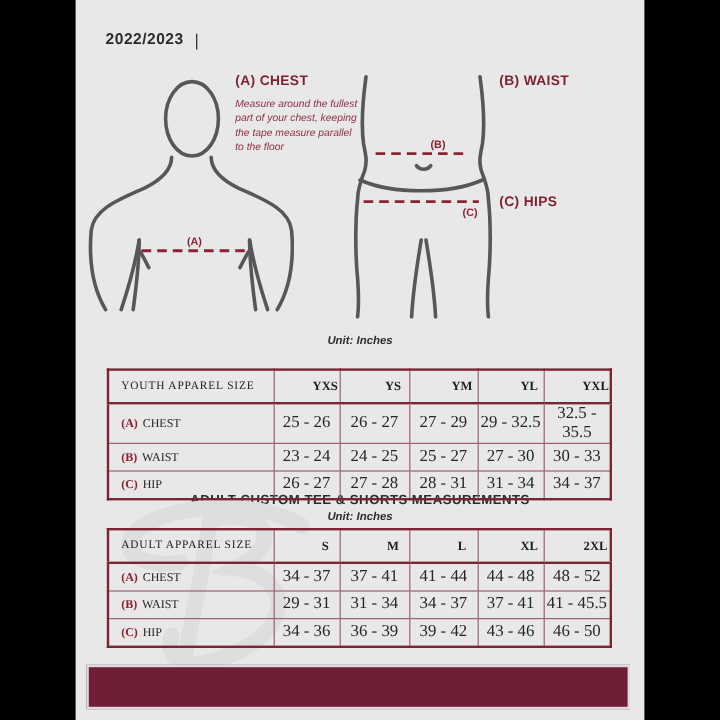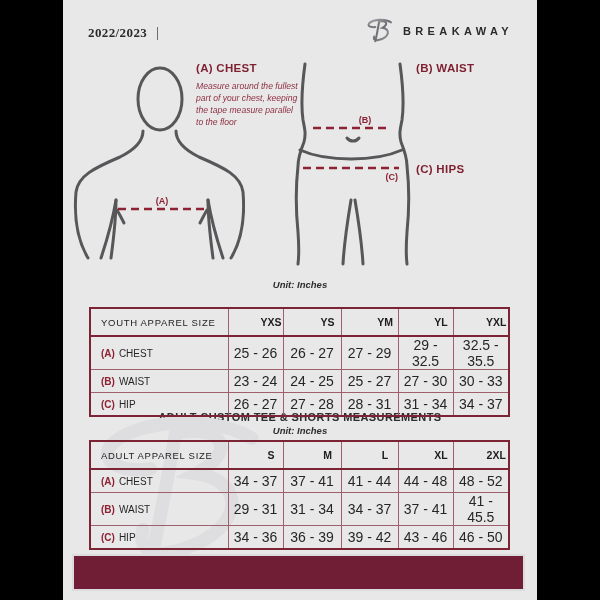--- a/index.html
+++ b/index.html
@@ -6,22 +6,22 @@
   body{
     width:600px;height:600px;position:relative;background:#000;
     font-family:"Liberation Sans",sans-serif;overflow:hidden;
   }
   .letterbox{position:absolute;top:0;height:600px;background:#000;}
   .letterbox.left{left:0;width:63px;}
   .letterbox.right{left:537px;width:63px;}
   .page{position:absolute;left:63px;top:0;width:474px;height:600px;background:#e8e8e9;overflow:hidden;}
 
   
-  .hdr-left{position:absolute;left:25px;top:25px;display:flex;align-items:flex-end;gap:9px;
-    font-weight:bold;font-size:13px;letter-spacing:.4px;color:#2b2b2c;white-space:nowrap;font-family:Liberation Serif, serif;}
+  .hdr-left{position:absolute;left:25px;top:25px;display:flex;align-items:flex-start;gap:9px;
+    font-weight:bold;font-size:13px;letter-spacing:.4px;color:#2b2b2c;white-space:nowrap;}
   .hdr-divider{font-weight:normal;color:#3a3a3c;font-size:14px;}
   .brand{position:absolute;right:24px;top:17px;display:flex;align-items:center;gap:8px;}
   .brand-text{font-weight:bold;font-size:11px;letter-spacing:4.4px;color:#2b2b2c;}
 
   
   .fig{position:absolute;}
   .fig path,.fig ellipse{fill:none;stroke:#57575a;stroke-width:3;stroke-linecap:round;}
   .fig .dash{stroke:#8c2232;stroke-width:2.4;stroke-dasharray:8 5;stroke-linecap:butt;}
   .fig text{fill:#8c2232;font-weight:bold;font-size:9px;font-family:"Liberation Sans",sans-serif;}
 
@@ -30,21 +30,21 @@
   .inst-h{font-size:11.5px;font-weight:bold;color:#7e1f30;letter-spacing:.3px;}
   .inst-b{margin-top:6px;font-size:8.6px;font-style:italic;line-height:1.4;color:#8f2f41;white-space:pre-line;}
 
   
   .sec{position:absolute;left:0;width:474px;text-align:center;}
   .sec-t{font-size:11px;font-weight:bold;color:#2d2d2d;letter-spacing:.4px;}
   .sec-u{font-size:9.5px;font-weight:bold;font-style:italic;color:#2d2d2d;margin-top:2px;}
 
   
   table.size-table{position:absolute;left:26px;width:419px;border-collapse:collapse;table-layout:fixed;z-index:2;}
-  table.size-table{border:2px solid #7d2434;}
+  table.size-table{border:2px solid #7d2434;font-family:Liberation Serif, serif;}
   table.size-table td{border:1px solid #a05f6d;padding:0;overflow:hidden;}
   tr.head-row td{height:26px;border-bottom:2px solid #7d2434;padding-left:31px;}
   tr.data-row td{height:22px;}
   .size-label-cell{text-align:left;padding-left:10px !important;font-size:9.5px;letter-spacing:.7px;color:#222;}
   .size-cell{text-align:center;font-weight:bold;font-size:10.5px;color:#1d1d1e;}
   .row-label{text-align:left;padding-left:10px !important;font-size:10px;color:#262626;}
   .row-label .key{color:#8c2232;font-weight:bold;margin-right:4px;}
   .val{text-align:center;font-size:14px;color:#262626;}
 
   .watermark{position:absolute;left:18px;top:408px;z-index:1;}
@@ -57,37 +57,20 @@
 <div class="letterbox left"></div>
 <div class="letterbox right"></div>
 
 <div class="page">
 
   <div class="hdr-left">
     <span>2022/2023</span>
     <span class="hdr-divider">|</span>
   </div>
 
-  <div class="brand">
-    <svg width="30" height="28" viewBox="0 0 38 34">
-      <defs>
-        <linearGradient id="lg" x1="0" y1="0" x2="1" y2="1">
-          <stop offset="0" stop-color="#aaaaaf"></stop>
-            <stop offset="0.5" stop-color="#6d6d73"></stop>
-            <stop offset="1" stop-color="#97979c"></stop>
-        </linearGradient>
-      </defs>
-      <g fill="none" stroke="url(#lg)" stroke-width="2.6" stroke-linecap="round">
-        <path d="M33,6 C26,1.5 11,2 5.5,7 C2.5,10 6.5,13 13,12"></path>
-        <path d="M18,4.5 C16.5,13 15,22 13,30"></path>
-        <path d="M18,5 C27,3 30.5,8.5 22,13 C33,14.5 31,25.5 17,28.5 C12.5,29.5 10.5,27 11.5,24"></path>
-      </g>
-    </svg>
-    <span class="brand-text">BREAKAWAY</span>
-  </div>
 
   <svg class="fig" style="left:7px;top:58px" width="175" height="205" viewBox="0 0 175 205">
     <ellipse cx="90" cy="41" rx="22" ry="31"></ellipse>
     <path d="M73,73 C73,84 64,92 50,99 C24,110 8,118 6,134 C4,158 6,180 18,200"></path>
     <path d="M106,73 C106,84 115,92 129,99 C155,110 171,118 173,134 C175,158 173,180 161,200"></path>
     <path d="M46,142 C43,160 36,185 31,200"></path>
     <path d="M46,142 C46,162 43,185 41,200"></path>
     <path d="M47,152 C50,157 52,161 54,165"></path>
     <path d="M138,142 C141,160 148,185 153,200"></path>
     <path d="M138,142 C138,162 141,185 143,200"></path>

